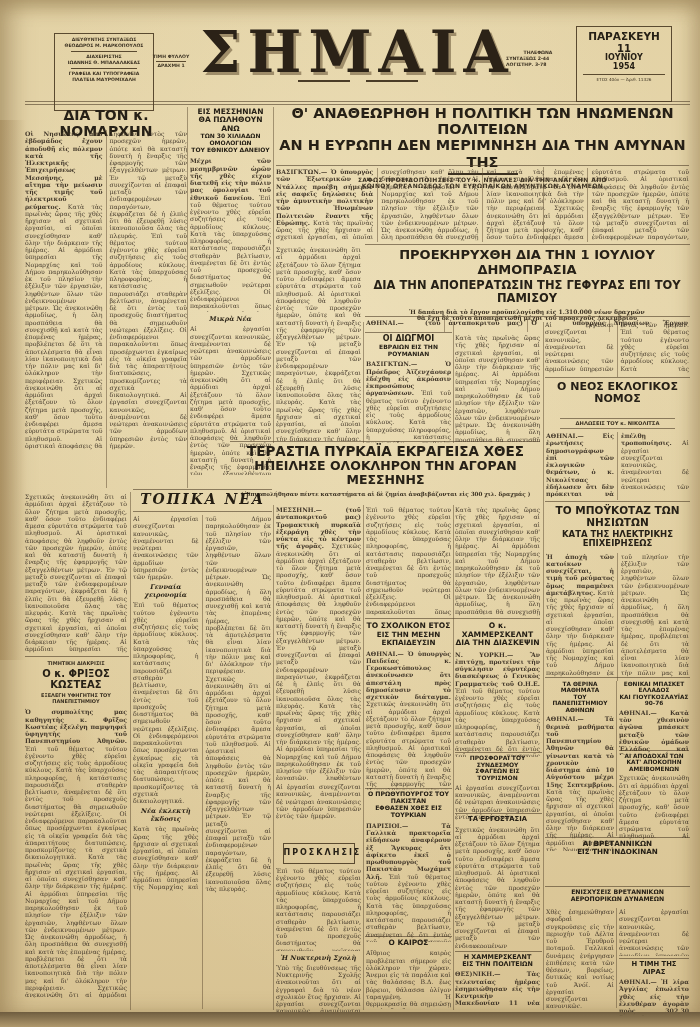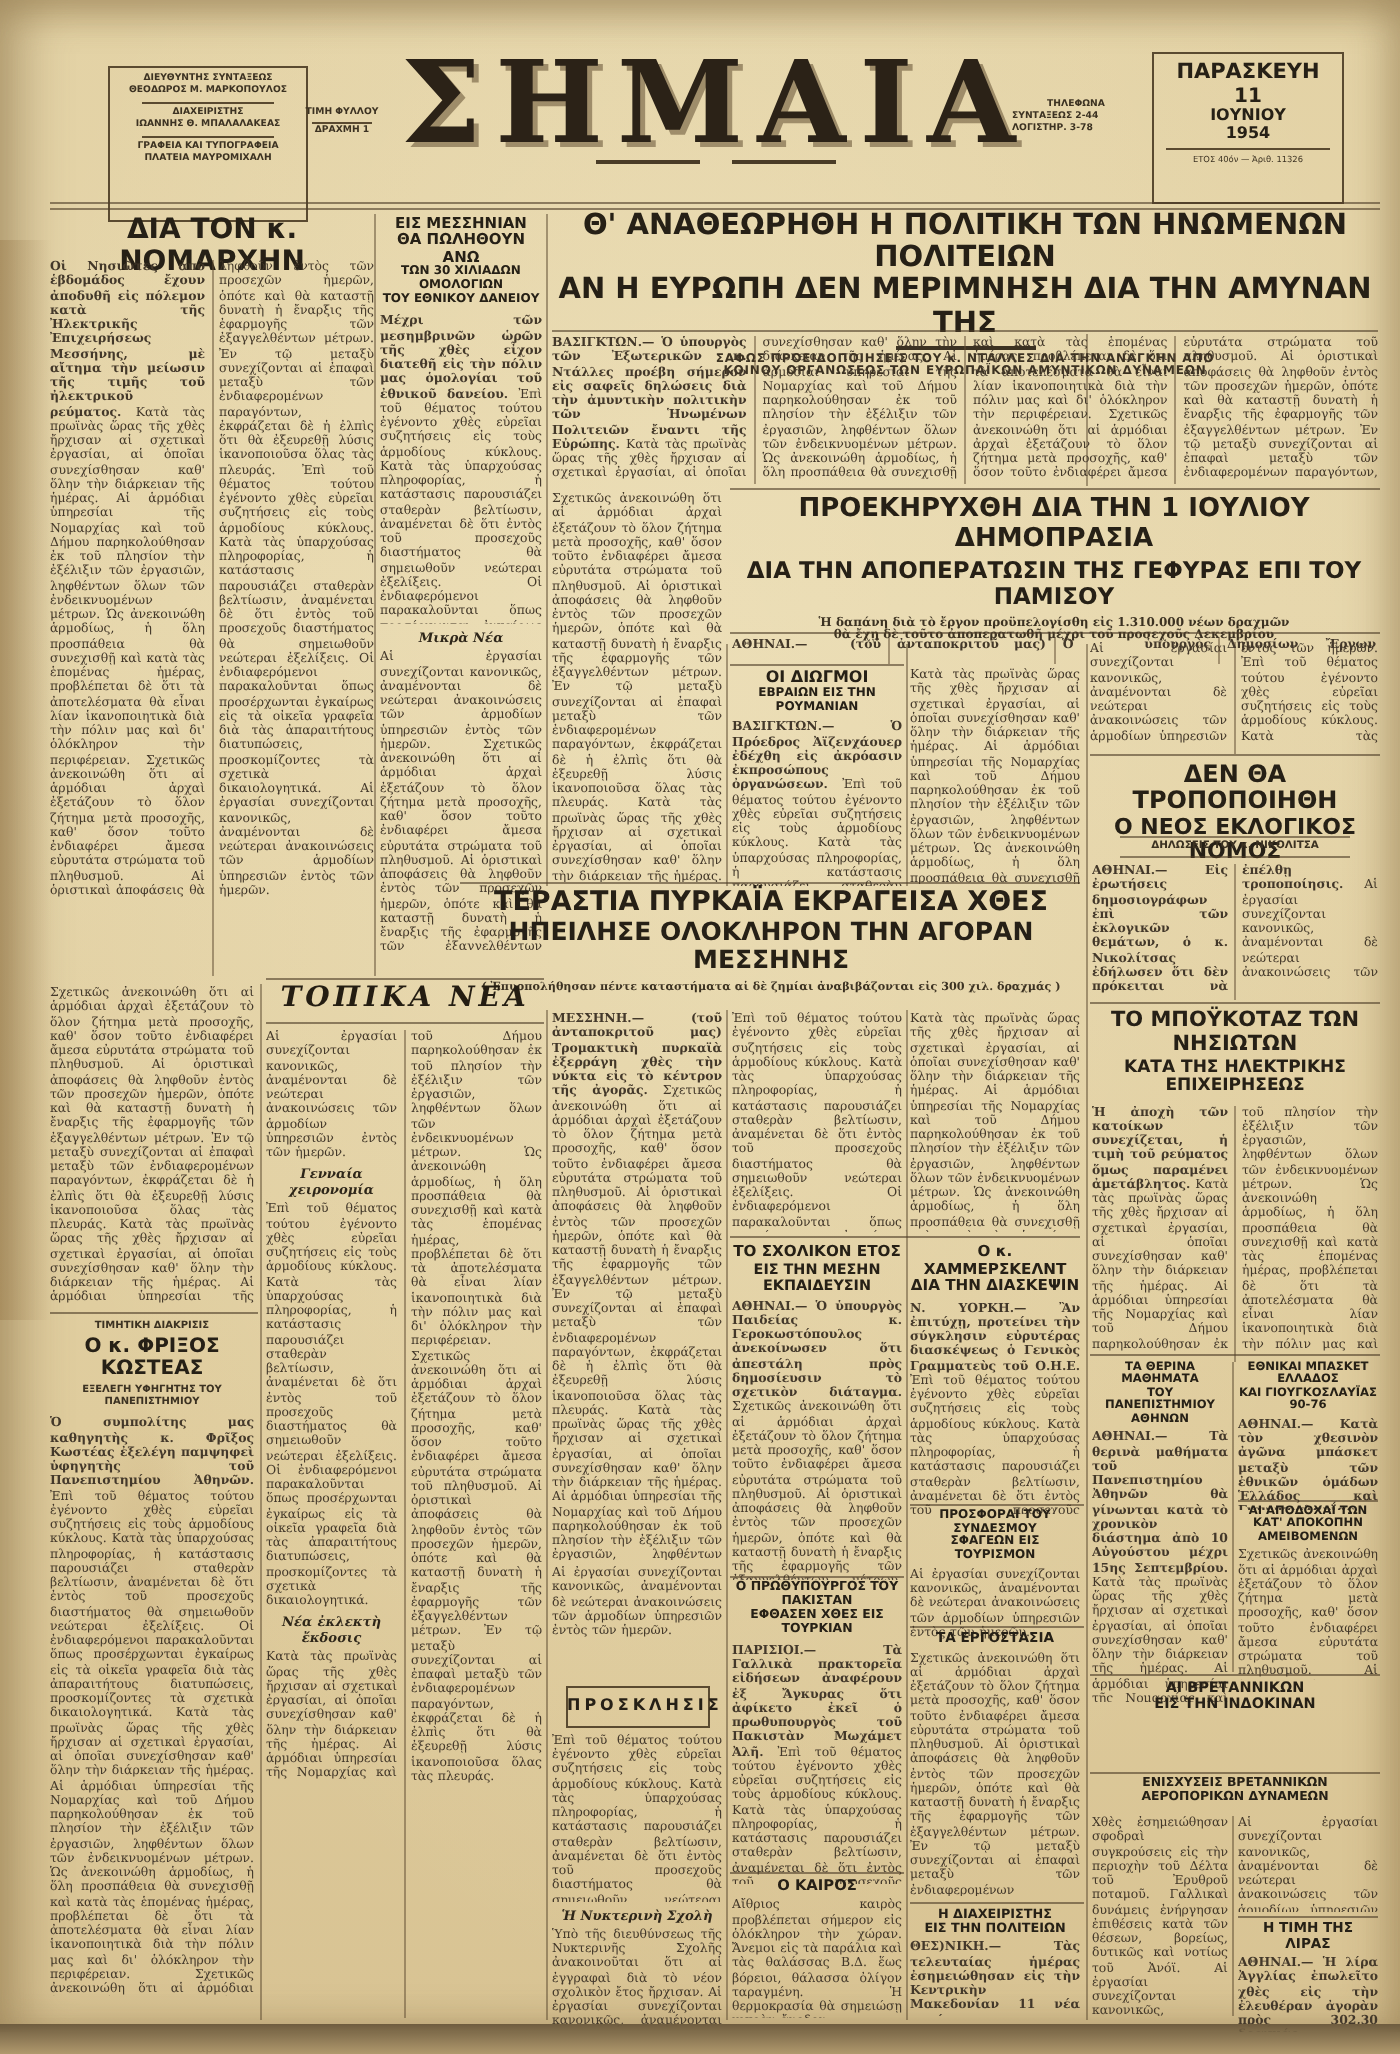--- a/index.html
+++ b/index.html
@@ -173,21 +173,20 @@
     <div class="hs" style="font-size:8px;">ΟΙ ΔΙΩΓΜΟΙ</div>
     <div class="hs" style="font-size:6px;">ΕΒΡΑΙΩΝ ΕΙΣ ΤΗΝ ΡΟΥΜΑΝΙΑΝ</div>
     <div class="bt" style="margin-top:3px;height:83px;">
       <span class="dl">ΒΑΣΙΓΚΤΩΝ.— Ὁ Πρόεδρος Ἀϊζενχάουερ ἐδέχθη εἰς ἀκρόασιν ἐκπροσώπους ὀργανώσεων.</span>
       <span>Ἐπὶ τοῦ θέματος τούτου ἐγένοντο χθὲς εὐρεῖαι συζητήσεις εἰς τοὺς ἁρμοδίους κύκλους. Κατὰ τὰς ὑπαρχούσας πληροφορίας, ἡ κατάστασις παρουσιάζει σταθερὰν βελτίωσιν, ἀναμένεται δὲ ὅτι ἐντὸς τοῦ προσεχοῦς διαστήματος θὰ σημειωθοῦν νεώτεραι ἐξελίξεις. Οἱ ἐνδιαφερόμενοι παρακαλοῦνται ὅπως προσέρχωνται ἐγκαίρως εἰς τὰ οἰκεῖα γραφεῖα διὰ τὰς ἀπαραιτήτους διατυπώσεις, προσκομίζοντες τὰ σχετικὰ δικαιολογητικά.</span>
     </div>
   </div>
 
   <div class="rh" style="left:545px;top:377px;width:145px;"></div>
   <div class="abs" style="left:546px;top:381px;width:143px;">
-    <div class="hs" style="font-size:12px;">ΔΕΝ ΘΑ ΤΡΟΠΟΠΟΙΗΘΗ</div>
     <div class="hs" style="font-size:11px;">Ο ΝΕΟΣ ΕΚΛΟΓΙΚΟΣ ΝΟΜΟΣ</div>
   </div>
   <div class="rh" style="left:560px;top:418px;width:115px;"></div>
   <div class="abs tiny" style="left:546px;top:420px;width:143px;font-size:5.2px;">ΔΗΛΩΣΕΙΣ ΤΟΥ κ. ΝΙΚΟΛΙΤΣΑ</div>
   <div class="rh" style="left:560px;top:428px;width:115px;"></div>
   <div class="abs bt cols2" style="left:546px;top:432px;width:143px;height:68px;">
     <span class="dl">ΑΘΗΝΑΙ.— Εἰς ἐρωτήσεις δημοσιογράφων ἐπὶ τῶν ἐκλογικῶν θεμάτων, ὁ κ. Νικολίτσας ἐδήλωσεν ὅτι δὲν πρόκειται νὰ ἐπέλθῃ τροποποίησις.</span>
     <span>Αἱ ἐργασίαι συνεχίζονται κανονικῶς, ἀναμένονται δὲ νεώτεραι ἀνακοινώσεις τῶν ἁρμοδίων ὑπηρεσιῶν ἐντὸς τῶν ἡμερῶν.</span>
   </div>
 
@@ -260,21 +259,21 @@
   </div>
   <div class="rh" style="left:455px;top:813px;width:87px;"></div>
   <div class="abs" style="left:455px;top:816px;width:85px;">
     <div class="hs" style="font-size:6.8px;">ΤΑ ΕΡΓΟΣΤΑΣΙΑ</div>
     <div class="bt" style="margin-top:2px;height:122px;">
       <span>Σχετικῶς ἀνεκοινώθη ὅτι αἱ ἁρμόδιαι ἀρχαὶ ἐξετάζουν τὸ ὅλον ζήτημα μετὰ προσοχῆς, καθ' ὅσον τοῦτο ἐνδιαφέρει ἄμεσα εὐρυτάτα στρώματα τοῦ πληθυσμοῦ. Αἱ ὁριστικαὶ ἀποφάσεις θὰ ληφθοῦν ἐντὸς τῶν προσεχῶν ἡμερῶν, ὁπότε καὶ θὰ καταστῇ δυνατὴ ἡ ἔναρξις τῆς ἐφαρμογῆς τῶν ἐξαγγελθέντων μέτρων. Ἐν τῷ μεταξὺ συνεχίζονται αἱ ἐπαφαὶ μεταξὺ τῶν ἐνδιαφερομένων παραγόντων, ἐκφράζεται δὲ ἡ ἐλπὶς ὅτι θὰ ἐξευρεθῇ λύσις ἱκανοποιοῦσα ὅλας τὰς πλευράς.</span>
     </div>
   </div>
   <div class="rh" style="left:455px;top:951px;width:87px;"></div>
   <div class="abs" style="left:455px;top:954px;width:85px;">
-    <div class="hs" style="font-size:6.4px;">Η ΔΙΑΧΕΙΡΙΣΤΗΣ</div>
+    <div class="hs" style="font-size:6.4px;">Η ΧΑΜΜΕΡΣΚΕΛΝΤ</div>
     <div class="hs" style="font-size:6.4px;">ΕΙΣ ΤΗΝ ΠΟΛΙΤΕΙΩΝ</div>
     <div class="bt" style="margin-top:2px;height:38px;">
       <span class="dl">ΘΕΣ)ΝΙΚΗ.— Τὰς τελευταίας ἡμέρας ἐσημειώθησαν εἰς τὴν Κεντρικὴν Μακεδονίαν 11 νέα κρούσματα πολιομυελίτιδος.</span>
     </div>
   </div>
 
   <div class="rh" style="left:365px;top:788px;width:87px;"></div>
   <div class="abs" style="left:366px;top:791px;width:85px;">
     <div class="hs" style="font-size:6.2px;">Ο ΠΡΩΘΥΠΟΥΡΓΟΣ ΤΟΥ ΠΑΚΙΣΤΑΝ</div>
     <div class="hs" style="font-size:6.2px;">ΕΦΘΑΣΕΝ ΧΘΕΣ ΕΙΣ ΤΟΥΡΚΙΑΝ</div>

